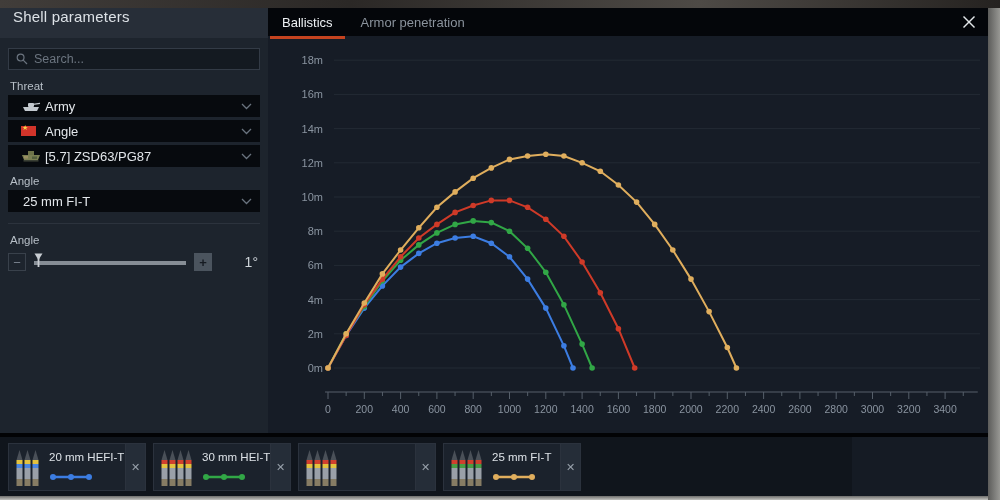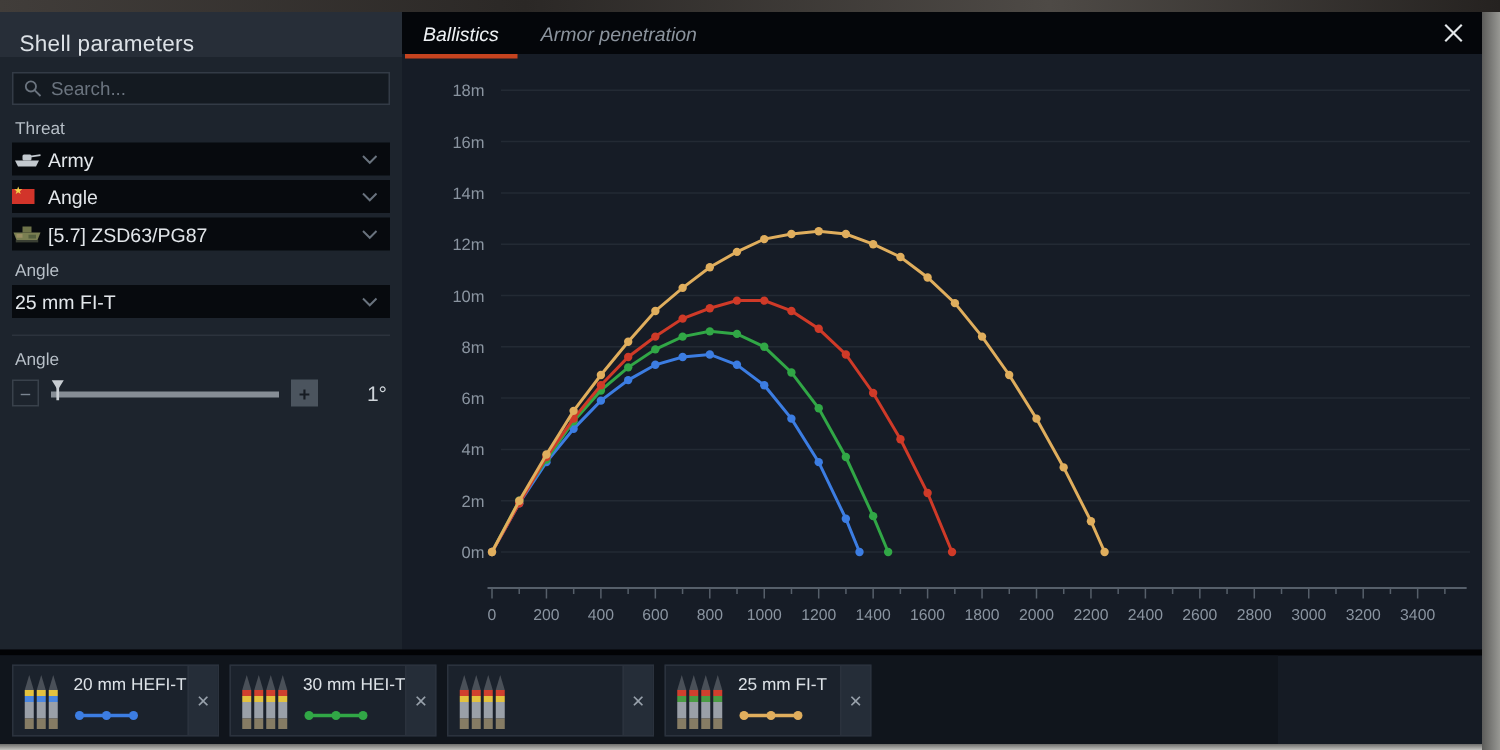--- a/index.html
+++ b/index.html
@@ -14,32 +14,32 @@
     background: linear-gradient(90deg, #413d3a, #2b2826 35%, #4e4a46 70%, #252220); }
   .frame-right { position: absolute; left: 988px; top: 8px; width: 12px; height: 492px;
     background: linear-gradient(90deg, #5c5c5a, #989894); }
   .frame-bottom { position: absolute; left: 0; top: 496px; width: 988px; height: 4px;
     background: linear-gradient(#6e6e6c, #c4c4c0); }
 
   .dialog { position: absolute; left: 0; top: 8px; width: 988px; height: 488px; background: #151b24; }
 
   
   .sidebar { position: absolute; left: 0; top: 0; width: 268px; height: 425px; background: #1d242d; }
-  .sidebar-header { height: 30px; background: #272e38; display: flex; align-items: flex-end; padding-left: 13px; }
+  .sidebar-header { height: 30px; background: #272e38; display: flex; align-items: flex-start; padding-left: 13px; }
   .sidebar-title { font-size: 15px; color: #dce1e6; letter-spacing: 0.2px; }
   .sidebar-body { padding: 5px 8px 0 8px; }
 
   .search-box { margin-top: 5px; height: 22px; background: #141a21; border: 1px solid #333b46;
     display: flex; align-items: center; padding: 0 7px; gap: 6px; color: #6b747f; font-size: 12.5px; }
 
   .field-label { font-size: 11.5px; color: #b7bfc7; margin: 10px 2px 3px 2px; }
   .field-label.tight { margin-top: 8px; }
 
   .dropdown { height: 22px; background: #070a0e; display: flex; align-items: center;
-    padding: 0 8px 0 0; margin-bottom: 3px; cursor: pointer; }
+    padding: 0 8px 0 13px; margin-bottom: 3px; cursor: pointer; }
   .dropdown .dd-icon { width: 24px; display: flex; align-items: center; }
   .dropdown .dd-label { flex: 1; font-size: 13px; color: #e2e6ea; }
   .dropdown.no-icon .dd-label { padding-left: 2px; }
   .chevron { flex: none; }
 
   .flag { width: 15px; height: 10px; background: #d2342a; position: relative; }
   .flag .star { position: absolute; left: 1px; top: -3px; color: #f4d44b; font-size: 7px; line-height: 10px; }
 
   .add-btn { display: block; width: 100%; margin-top: 10px; height: 24px; background: transparent;
     border: 1px solid #39424d; color: #58626e; font-size: 13px; font-family: "Liberation Sans", sans-serif; cursor: pointer; }
@@ -53,21 +53,21 @@
   .stepper.plus { background: #4b545e; border: none; color: #161b22; font-weight: bold; }
   .slider-track-wrap { position: relative; width: 152px; margin: 0 8px 0 8px; height: 18px; }
   .slider-track { position: absolute; left: 0; right: 0; top: 8px; height: 4px; background: #868d95; }
   .slider-thumb { position: absolute; left: 0; top: 0; width: 9px; height: 14px; cursor: pointer; }
   .angle-value { flex: 1; text-align: right; font-size: 14px; color: #cfd5da; padding-right: 2px; }
 
   
   .panel { position: absolute; left: 268px; top: 0; width: 720px; height: 425px; background: #161c26; }
   .tabbar { position: relative; height: 28px; background: #04060a; display: flex; align-items: center; }
   .tab { position: relative; height: 28px; display: flex; align-items: center; padding: 0 14px;
-    font-size: 13px; color: #8b939d; cursor: pointer; font-style: italic; }
+    font-size: 13px; color: #8b939d; cursor: pointer; }
   .tab.active { color: #eef1f4; }
   .tab.active::after { content: ""; position: absolute; left: 2px; right: 2px; bottom: -3px;
     height: 3px; background: #c5431f; }
   .window-close { position: absolute; right: 10px; top: 5px; width: 18px; height: 18px;
     cursor: pointer; display: flex; align-items: center; justify-content: center; }
   #chart-svg { position: absolute; left: 0; top: 28px; }
 
   
   .separator { position: absolute; left: 0; top: 425px; width: 988px; height: 4px; background: #020305; }
   .bottombar { position: absolute; left: 0; top: 429px; width: 852px; height: 59px; background: #10151c;

